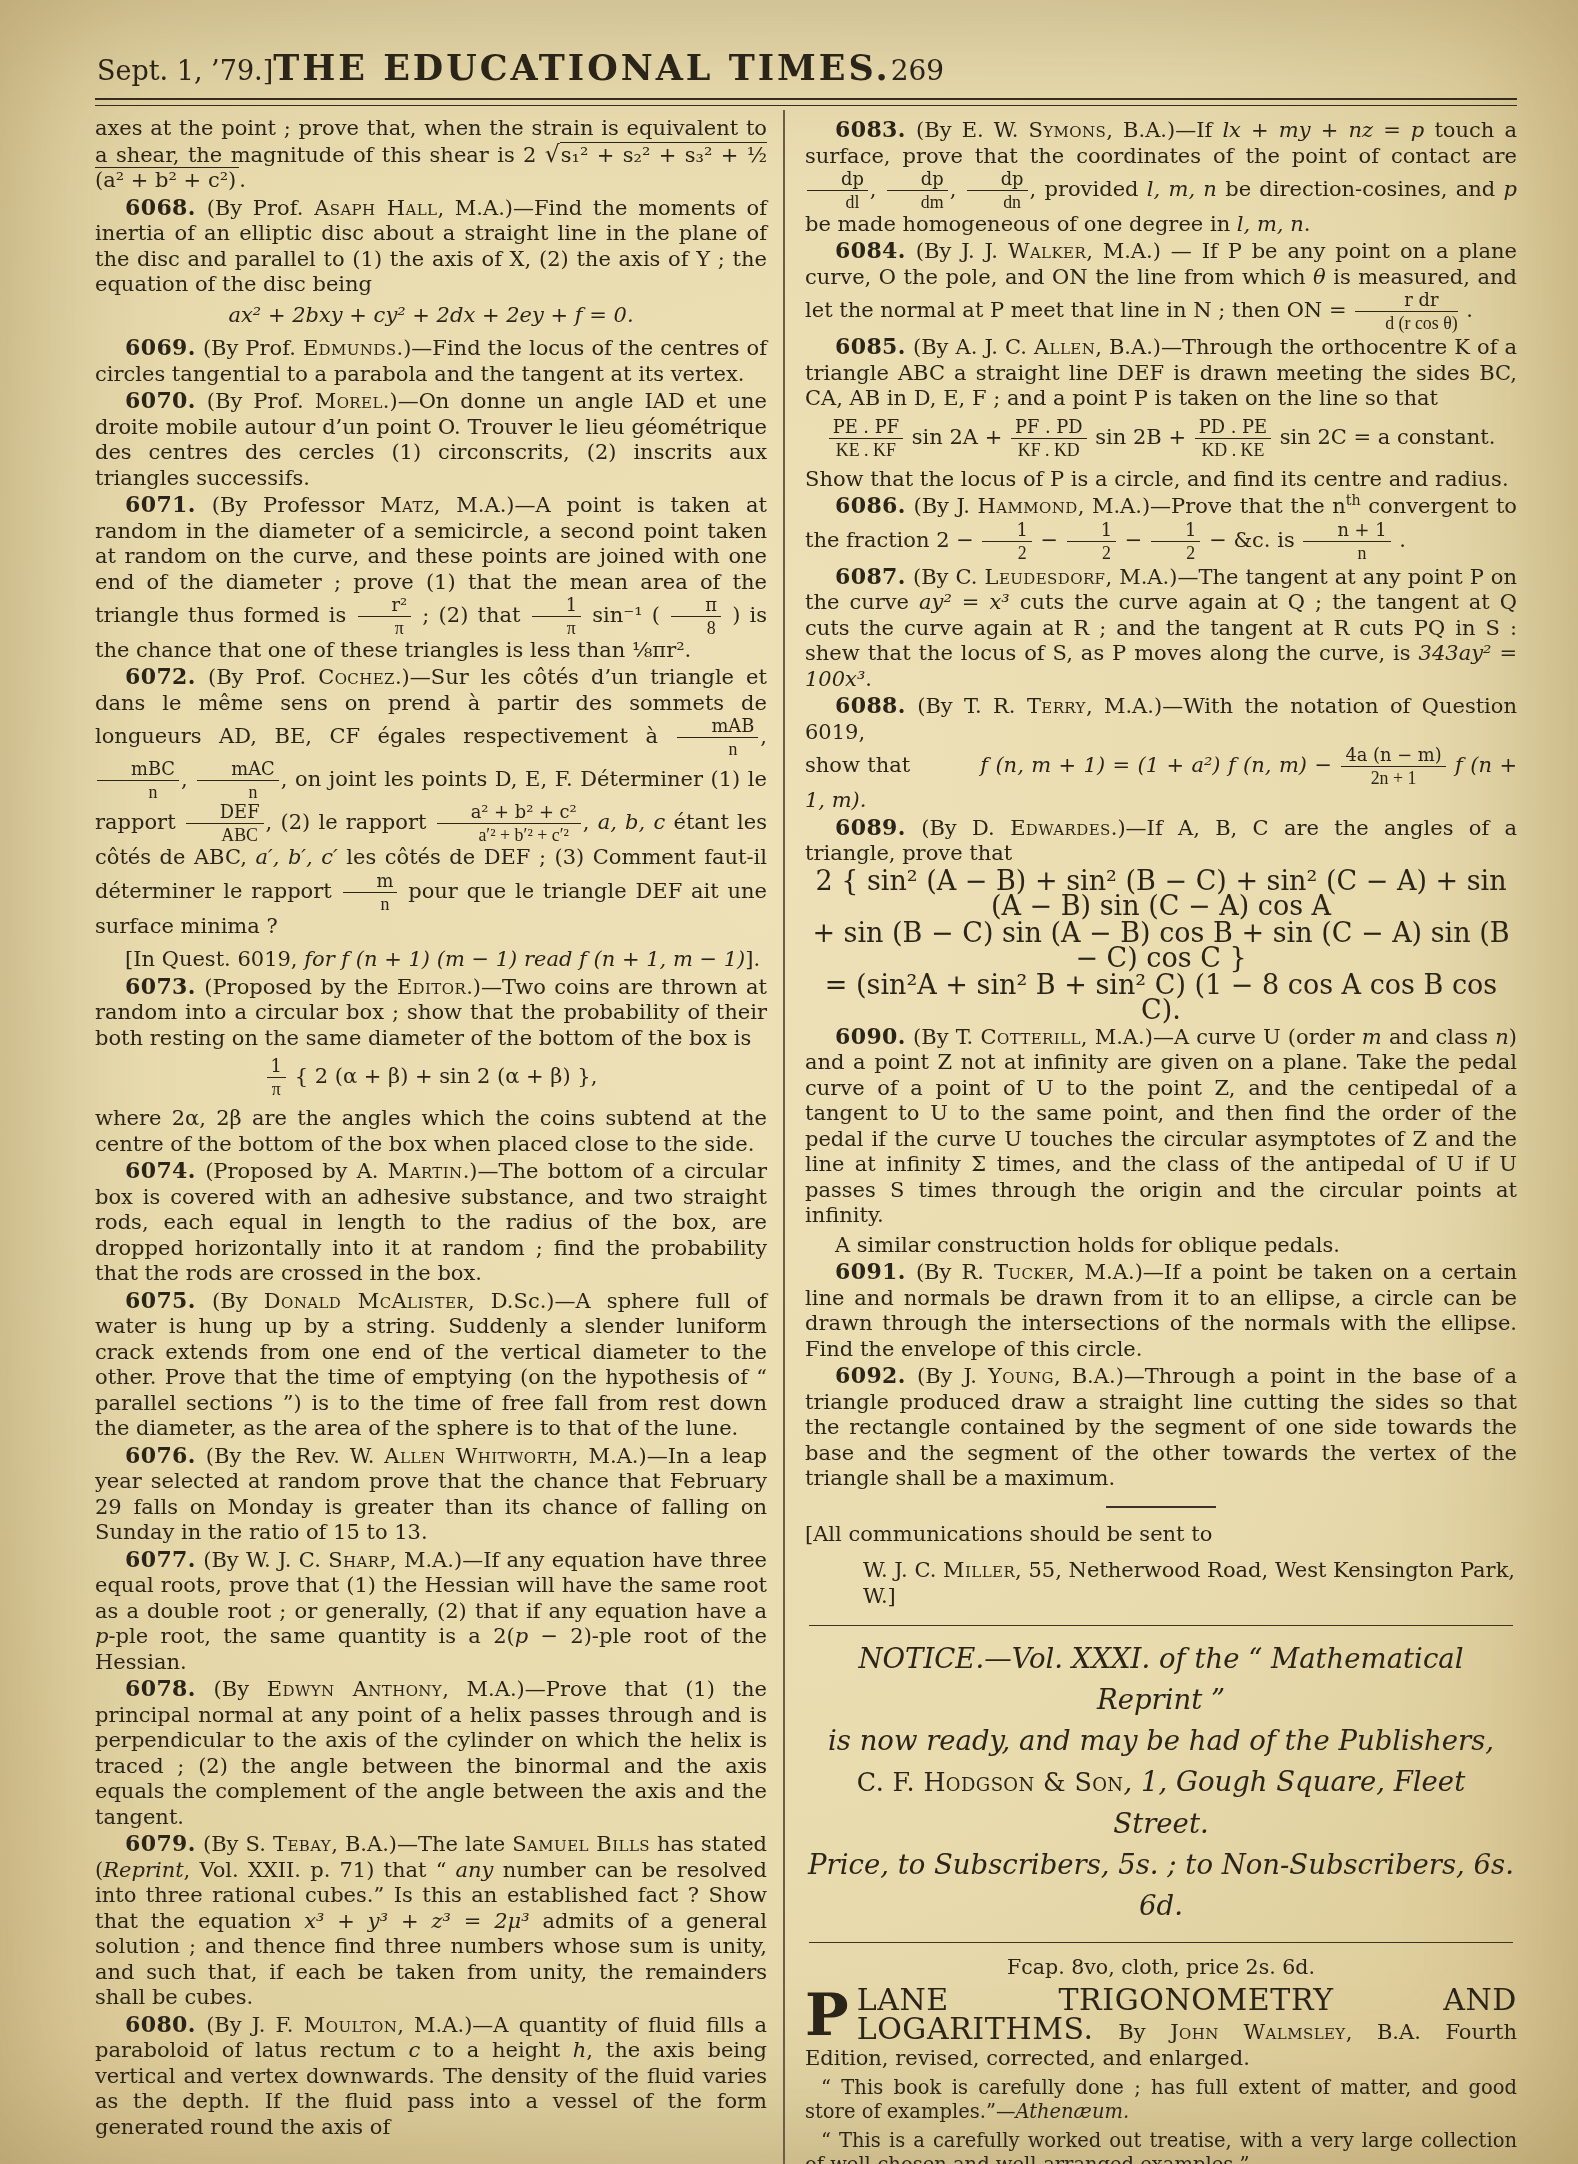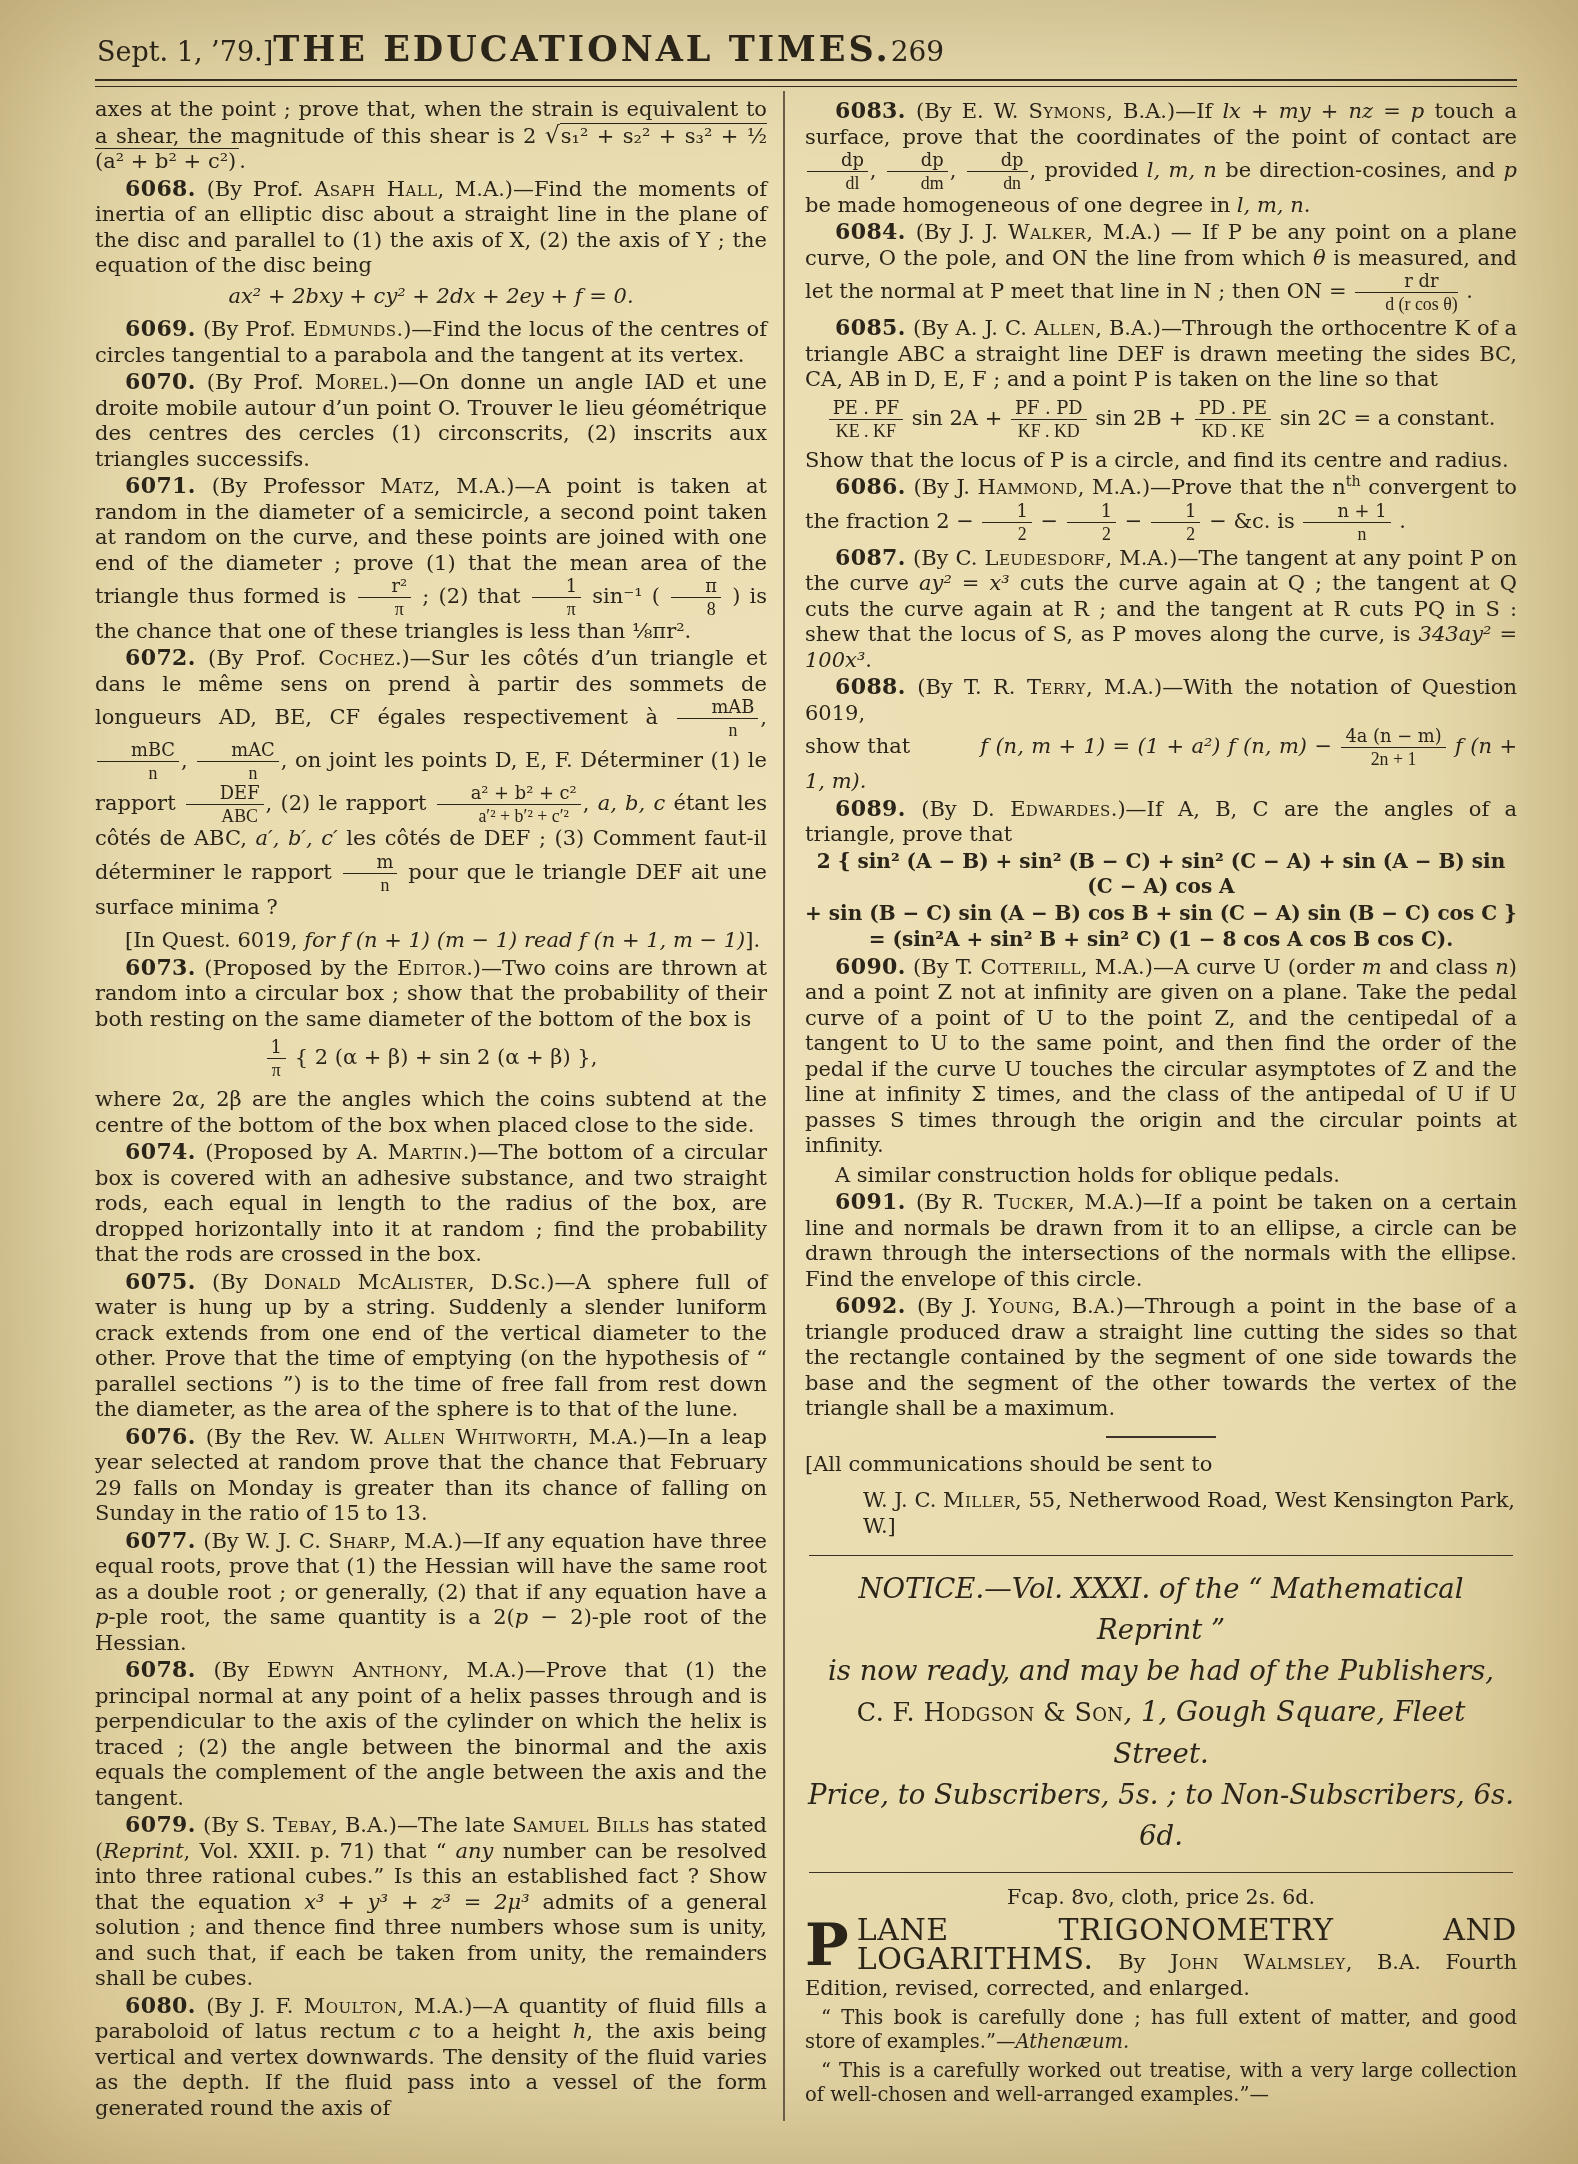--- a/index.html
+++ b/index.html
@@ -6,34 +6,34 @@
   body{
     width:1578px;height:2164px;position:relative;
     background:radial-gradient(ellipse at 48% 40%, #eee1b8 0%, #e8dbae 55%, #d9c691 100%);
     box-shadow:inset 0 0 160px rgba(110,85,35,.38);
     font-family:"DejaVu Serif","Liberation Serif",serif;
     color:#2b2418;overflow:hidden;
   }
   .page-inner{position:absolute;left:95px;top:24px;width:1422px;}
   .header{display:flex;align-items:baseline;justify-content:flex-start;padding:4px 6px 10px 2px;}
   .date{font-size:27px;}
-  .title{font-size:35px;font-weight:bold;letter-spacing:3px;}
+  .title{font-size:35px;font-weight:bold;letter-spacing:3px;margin-top:19px;}
   .pageno{font-size:28px;}
   .headrule{height:5px;border-top:2.4px solid #352c1f;border-bottom:1.6px solid #352c1f;margin-bottom:4px;}
   .cols{display:flex;align-items:stretch;}
   .col{box-sizing:border-box;font-size:21px;line-height:25.5px;}
   .colL{width:688px;padding:6px 16px 0 0;}
   .vdiv{width:2px;background:#6b5e49;}
   .colR{width:732px;padding:6px 0 0 20px;}
   .blk{margin:0;}
   .prob{text-indent:30px;text-align:justify;margin-top:1px;}
   .noind{text-align:justify;}
   .plain-ind{text-indent:30px;text-align:justify;margin-top:4px;}
   .disp{text-align:center;margin:5px 0 7px;}
-  .tight{margin:1px 0 1px;font-size:20px;font-weight:bold;}
+  .tight{margin:1px 0 1px;font-size:27px;}
   .ctr{text-align:center;}
   .mt8{margin-top:8px;}.mt14{margin-top:14px;}
   .num{font-weight:bold;font-size:22px;letter-spacing:.4px;}
   .sc{font-variant:small-caps;font-style:normal;letter-spacing:.4px;}
   .sup{vertical-align:super;font-size:.68em;line-height:0;}
   .big{font-size:30px;letter-spacing:.6px;}
   .frac{display:inline-block;vertical-align:middle;text-align:center;line-height:1.12;font-size:.85em;margin:0 2px;}
   .frac .fn{display:block;padding:0 4px 1px;border-bottom:1.5px solid #2b2418;}
   .frac .fd{display:block;padding-top:1px;font-family:Liberation Serif, serif;}
   .sqrt .rad{font-size:1.12em;}

